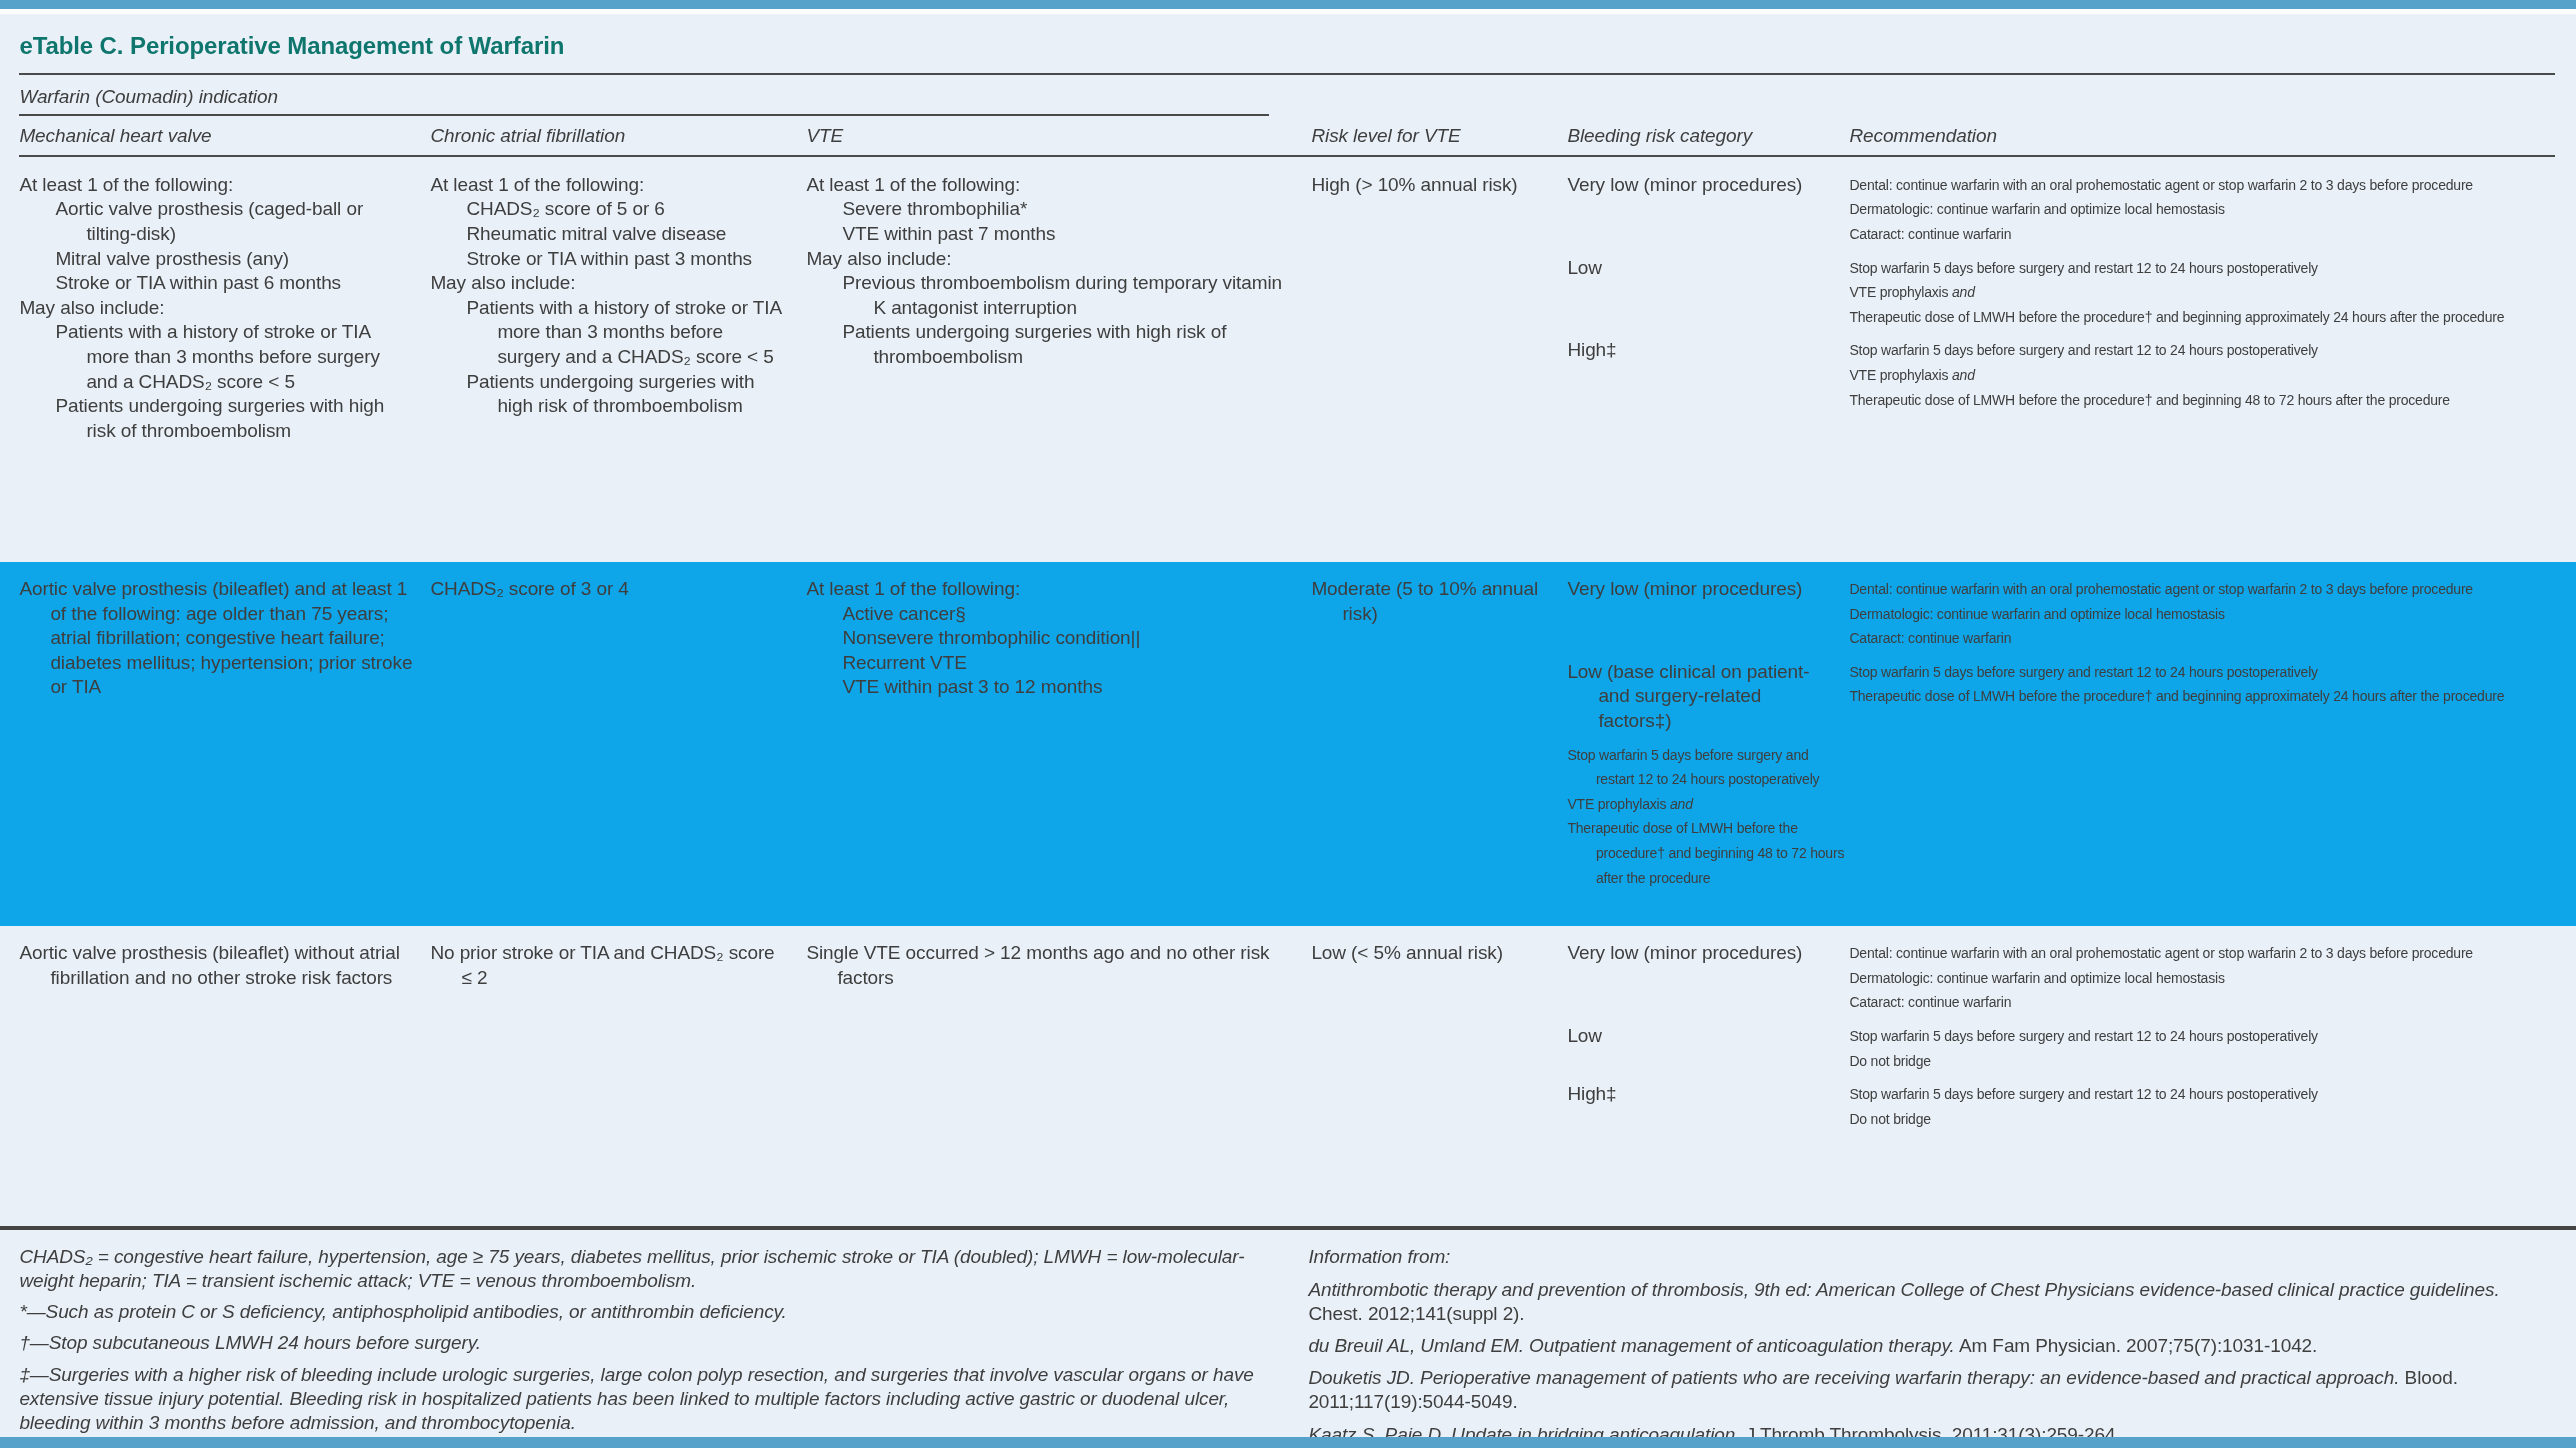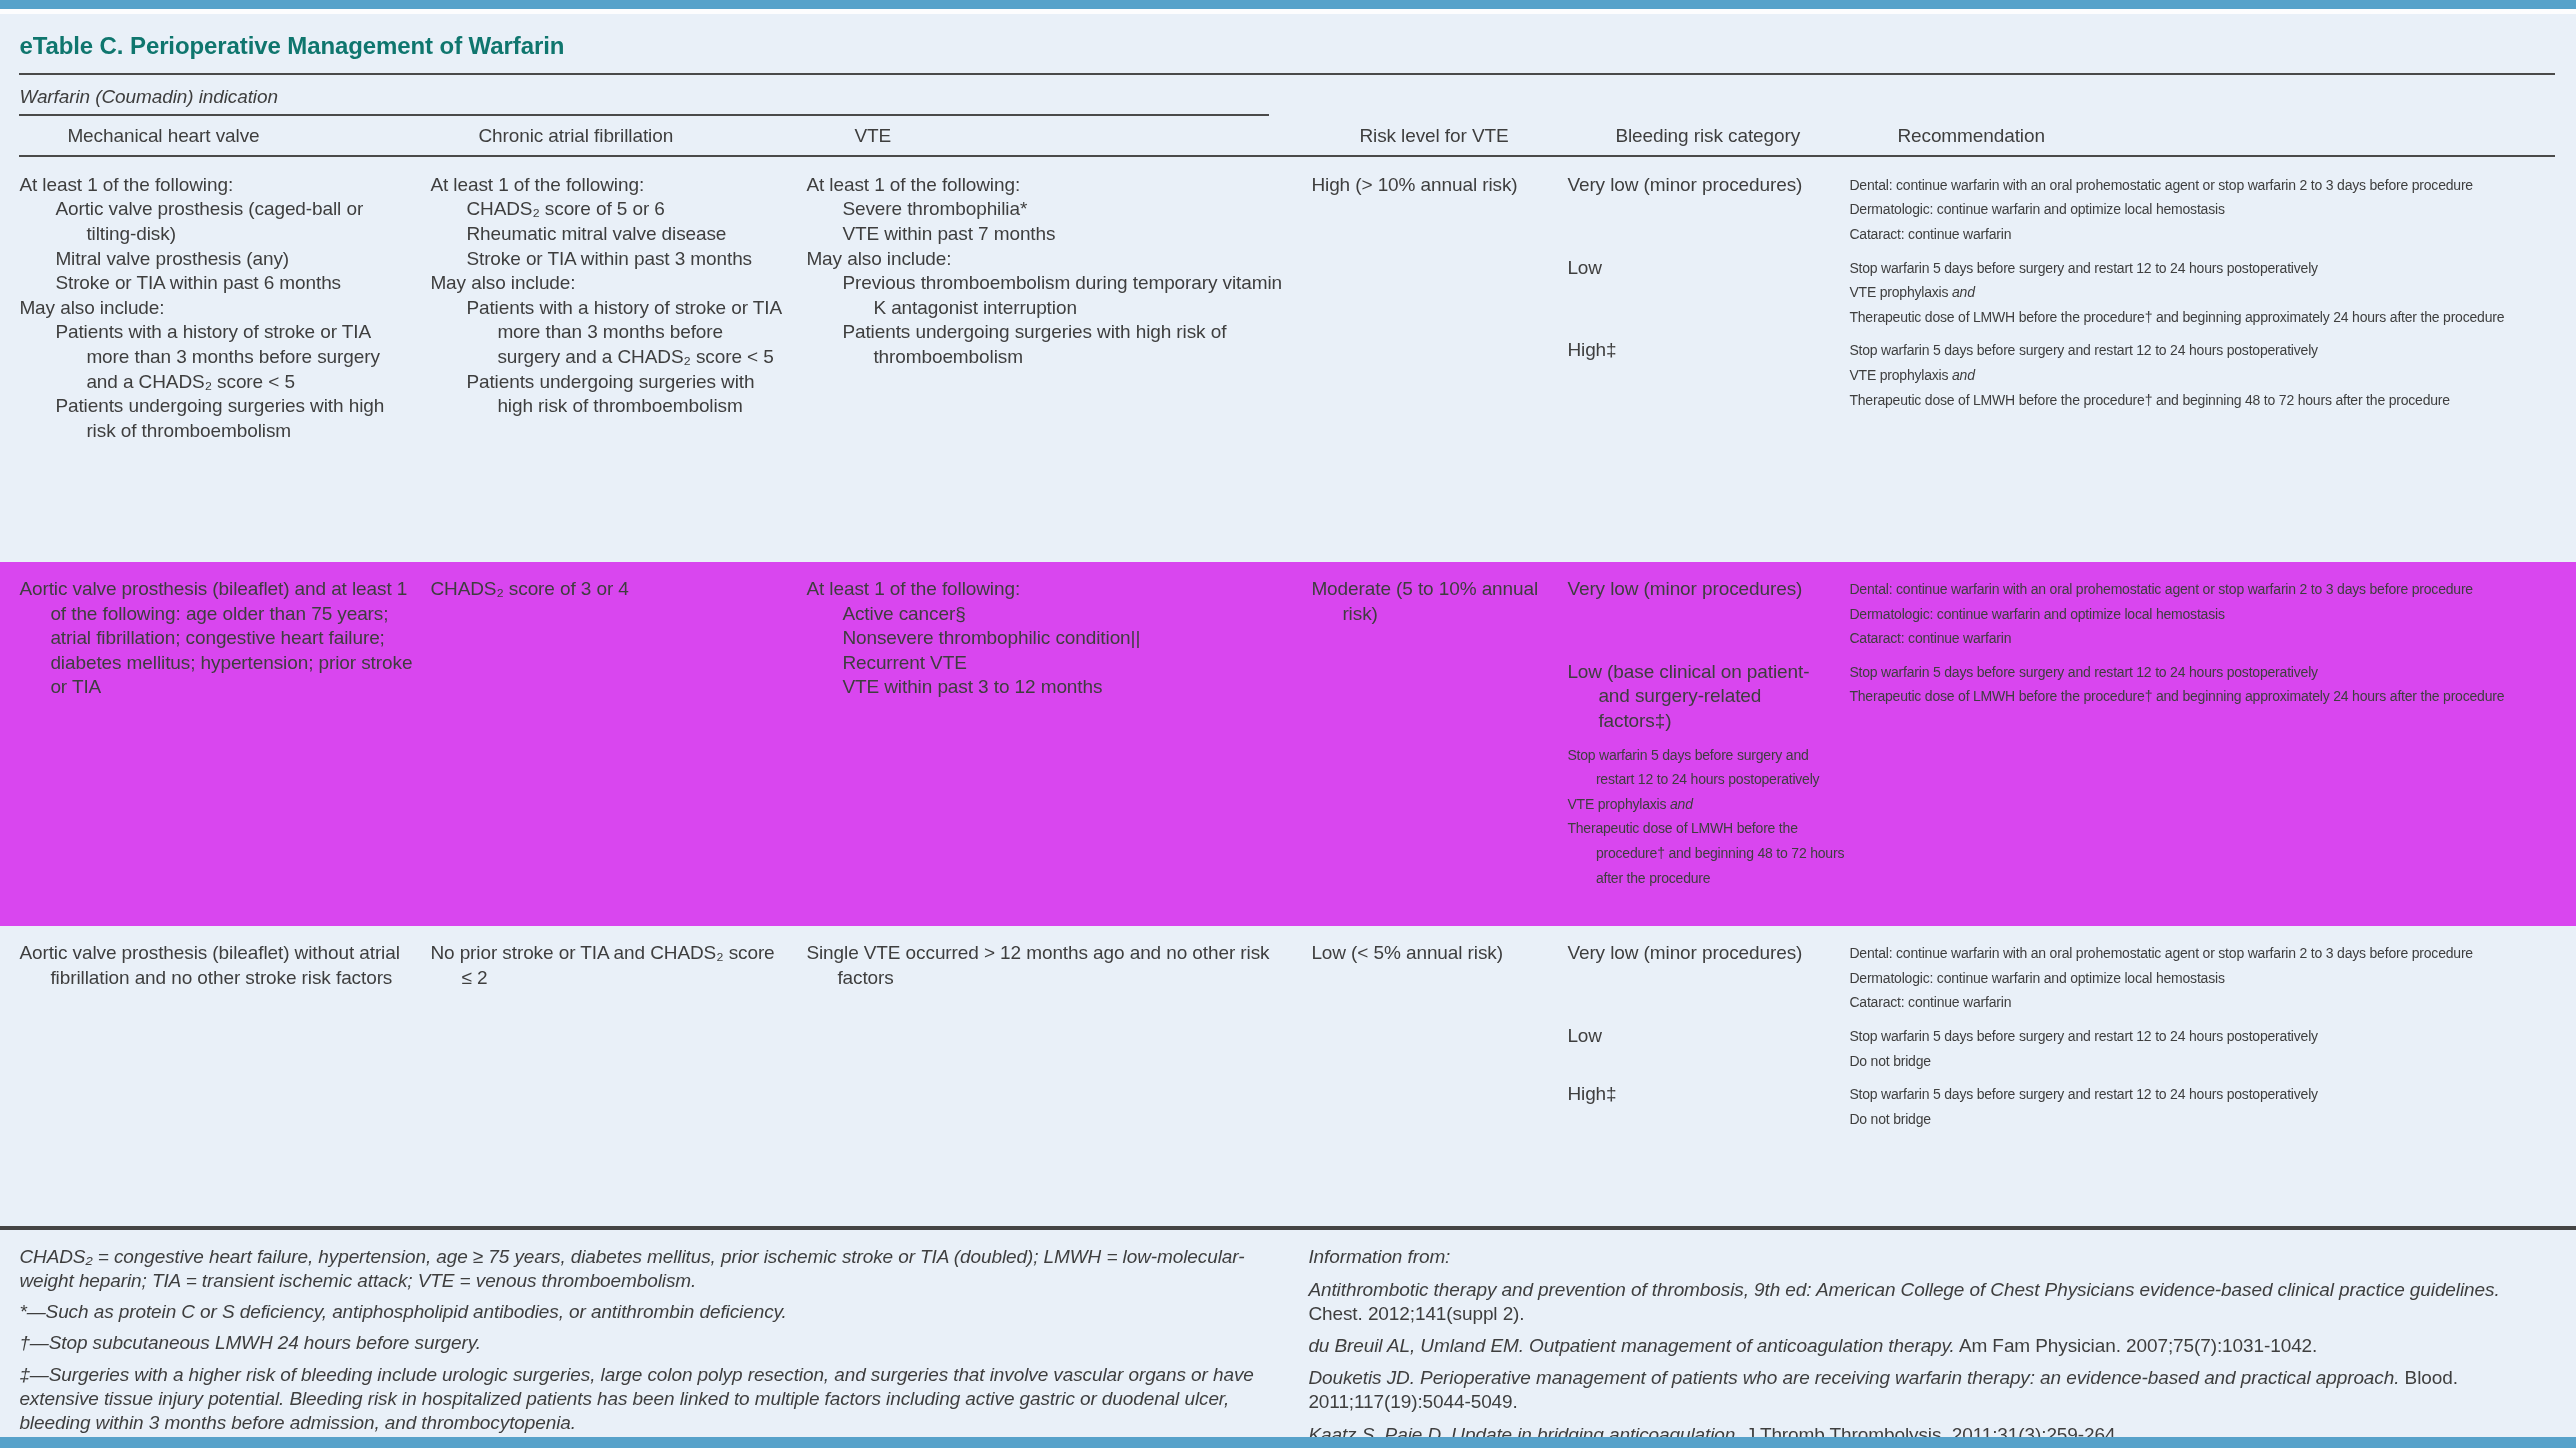--- a/index.html
+++ b/index.html
@@ -15,29 +15,29 @@
   .title{
     font-size:24px;line-height:27px;font-weight:bold;color:#0f766e;
     margin:18px 0 0 0;letter-spacing:-0.1px;
   }
   .rule{height:1.9px;background:#4a4a4a}
   .title-rule{margin-top:14.2px}
   .spanner{font-style:italic;margin-top:9.7px}
   .spanner-rule{width:1250px;height:1.9px;background:#4a4a4a;margin-top:4.5px}
   .hdr{
     display:grid;grid-template-columns:411px 376px 505px 256px 282px 1fr;
-    margin-top:7.8px;padding-bottom:7.1px;margin-left:48px;
+    font-style:italic;margin-top:7.8px;padding-bottom:7.1px;
   }
   .hdr .hcell{padding-right:18px}
   #tbody .row{
     display:grid;grid-template-columns:411px 376px 505px 256px 1fr;
     padding:15.5px 23px 11.7px 19.4px;
   }
   #tbody .row:nth-child(1){min-height:377px}
-  #tbody .row:nth-child(2){min-height:337px;background:#d946ef}
+  #tbody .row:nth-child(2){min-height:337px;background:#0ea5e9}
   #tbody .row:nth-child(3){min-height:273px}
   .cell{padding-right:18px}
   .item{padding-left:31px;text-indent:-31px}
   .item.l1{margin-left:36px}
   .groups{display:flex;flex-direction:column}
   .group{display:grid;grid-template-columns:282px 1fr}
   .group + .group{margin-top:9px}
   .bleed{padding-right:19.4px}
   .recs .item{padding-left:28.5px;text-indent:-28.5px;font-size:14px;letter-spacing:-0.2px}
   .recs .and{font-style:italic}

